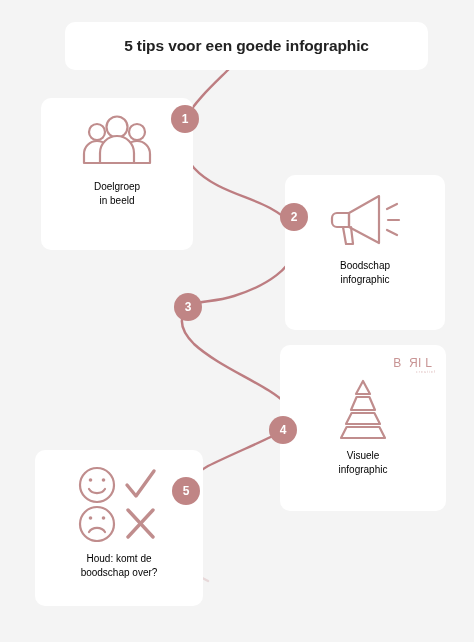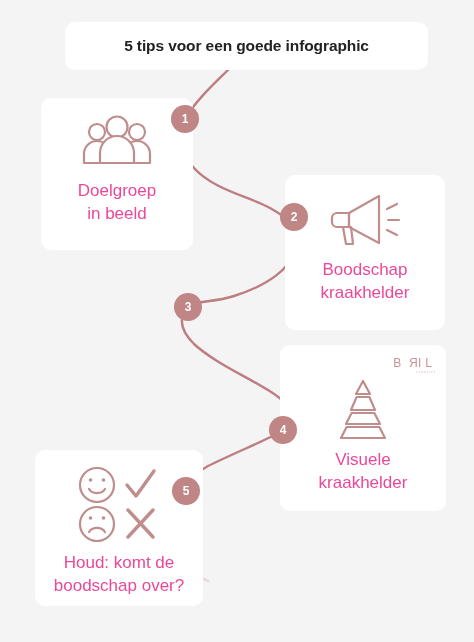--- a/index.html
+++ b/index.html
@@ -47,23 +47,23 @@
   }
   
   .tip-card {
     padding-top: 16px;
   }
   .tip-icon {
     display: block;
   }
   .tip-label {
     margin-top: 10px;
-    font-size: 17px;
+    font-size: 10px;
     line-height: 1.35;
-    color: #ec4899;
+    color: #000000;
     text-align: center;
     padding: 0 8px;
     white-space: pre-line;
   }
   #card-1 { left: 33px;  top: 98px;  width: 152px; height: 152px; }
   #card-2 { left: 277px; top: 175px; width: 160px; height: 155px; }
   #card-3 { left: 33px;  top: 276px; width: 152px; height: 136px; }
   #card-4 { left: 272px; top: 345px; width: 166px; height: 166px; }
   #card-5 { left: 27px;  top: 450px; width: 168px; height: 156px; }
 
@@ -170,21 +170,21 @@
       <g fill="none" stroke="#c08d8d" stroke-width="2.2" stroke-linecap="round" stroke-linejoin="round">
         <path d="M52,5 L22,22 L22,36 L52,52 Z"></path>
         <path d="M22,22 L10,22 a5,5 0 0 0 -5,5 L5,31 a5,5 0 0 0 5,5 L22,36 Z"></path>
         <path d="M16,36 L19,53 L26,53 L24,36"></path>
         <path d="M60,18 L70,13"></path>
         <path d="M61,29 L72,29"></path>
         <path d="M60,39 L70,44"></path>
       </g>
     </svg>
     <div class="tip-label">Boodschap
-kraakhelder</div>
+infographic</div>
   </div>
 
 
   <div class="card tip-card" id="card-4">
     <div class="tip-card-inner">
       <div id="bril-logo">
         <div id="bril-wordmark"><span>B</span><span class="mirror">R</span><span>IL</span></div>
         <div id="bril-tagline">creatief</div>
       </div>
       <div class="pyramid-wrap" style="display:flex;justify-content:center;">
@@ -192,21 +192,21 @@
           <g fill="none" stroke="#c08d8d" stroke-width="2.2" stroke-linejoin="round">
             <path d="M40,2 L47,15 L33,15 Z"></path>
             <path d="M33.6,18 L46.4,18 L52,31 L28,31 Z"></path>
             <path d="M28.6,34 L51.4,34 L57,45 L23,45 Z"></path>
             <path d="M23.6,48 L56.4,48 L62,59 L18,59 Z"></path>
           </g>
         </svg>
       </div>
     </div>
     <div class="tip-label">Visuele
-kraakhelder</div>
+infographic</div>
   </div>
 
   <div class="card tip-card" id="card-5">
     <svg class="tip-icon" width="84" height="76" viewBox="0 0 84 76">
       <g fill="none" stroke="#c08d8d" stroke-width="2.2" stroke-linecap="round" stroke-linejoin="round">
         <circle cx="20" cy="19" r="17"></circle>
         <circle cx="13.5" cy="14" r="1.8" fill="#c08d8d" stroke="none"></circle>
         <circle cx="26.5" cy="14" r="1.8" fill="#c08d8d" stroke="none"></circle>
         <path d="M12,23 a9,7.5 0 0 0 16,0"></path>
         <circle cx="20" cy="58" r="17"></circle>

